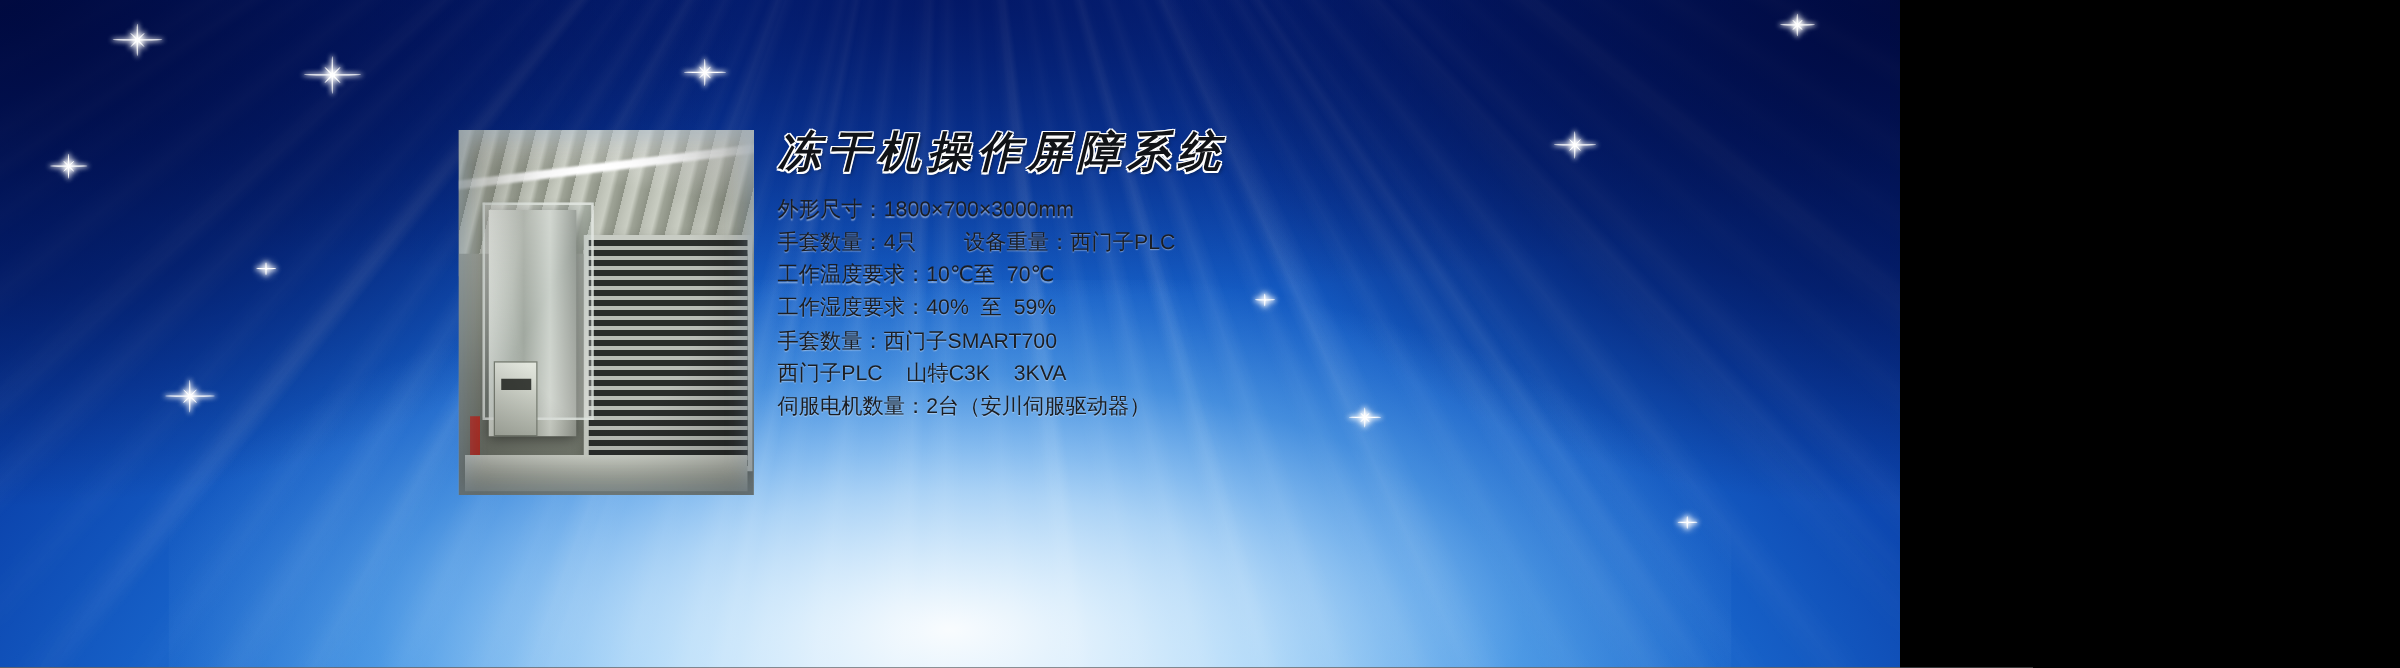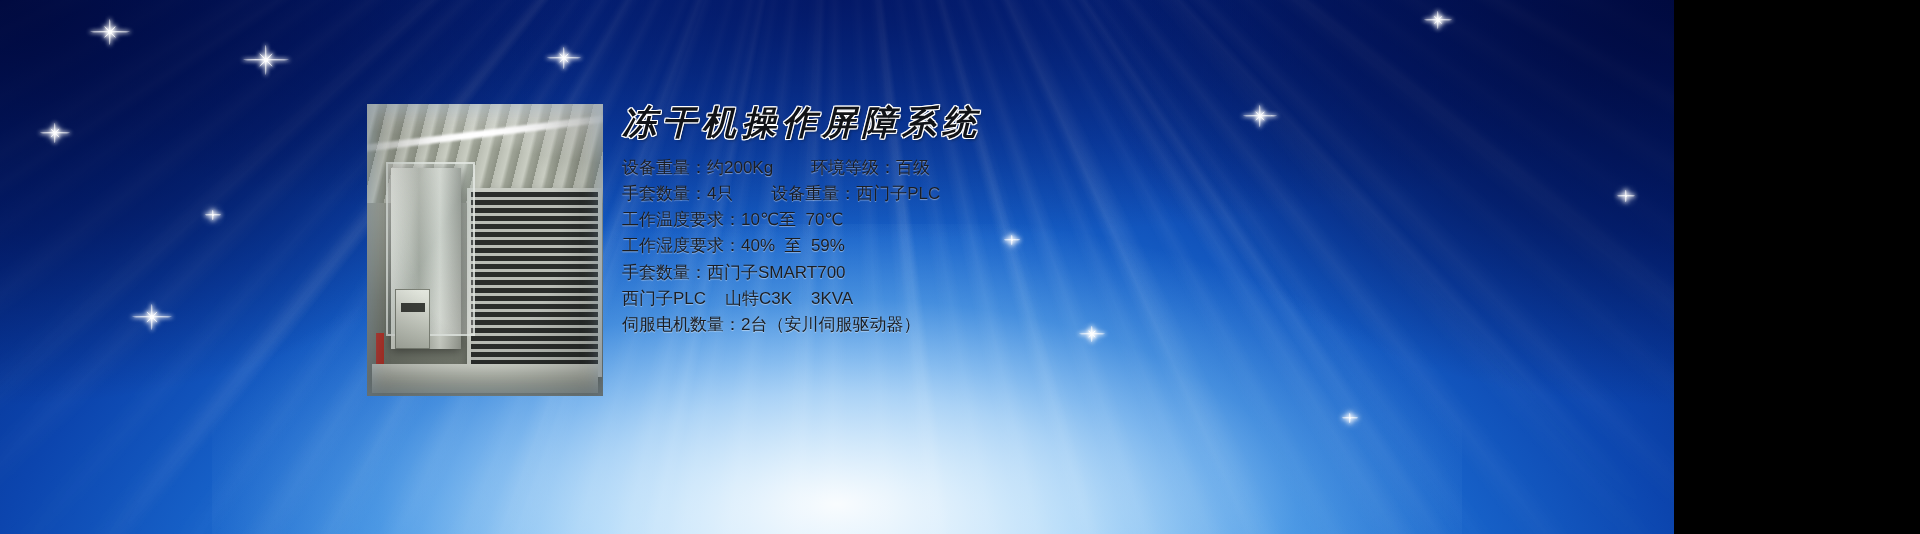--- a/index.html
+++ b/index.html
@@ -1,19 +1,19 @@
 <!DOCTYPE html>
 <html><head>
 <meta charset="utf-8">
 <title>Banner</title>
 <style>
   html,body{margin:0;padding:0;background:#000;}
   #stage{
     position:relative;
-    width:1674px;height:534px;
+    width:1520px;height:534px;
     overflow:hidden;
     font-family:"Liberation Sans","DejaVu Sans",sans-serif;
     background:#e5e5e5;
   }
 
   
   .bg-base{
     position:absolute;inset:0;
     background:
       radial-gradient(ellipse 1500px 980px at 50% 128%,
@@ -300,21 +300,21 @@
     <div class="panel"></div>
     <div class="redbit"></div>
     <div class="base"></div>
     <div class="vignette"></div>
     <div class="softedge"></div>
   </div>
 
   <div class="textblock">
     <h1 class="title">冻干机操作屏障系统</h1>
     <ul class="spec-list">
-      <li>设备重量：约200Kg        环境等级：百级</li>
+      <li>外形尺寸：1800×700×3000mm</li>
       <li>手套数量：4只        设备重量：西门子PLC</li>
       <li>工作温度要求：10℃至  70℃</li>
       <li>工作湿度要求：40%  至  59%</li>
       <li class="gap">手套数量：西门子SMART700</li>
       <li>西门子PLC    山特C3K    3KVA</li>
       <li>伺服电机数量：2台（安川伺服驱动器）</li>
     </ul>
   </div>
 
 </div>

